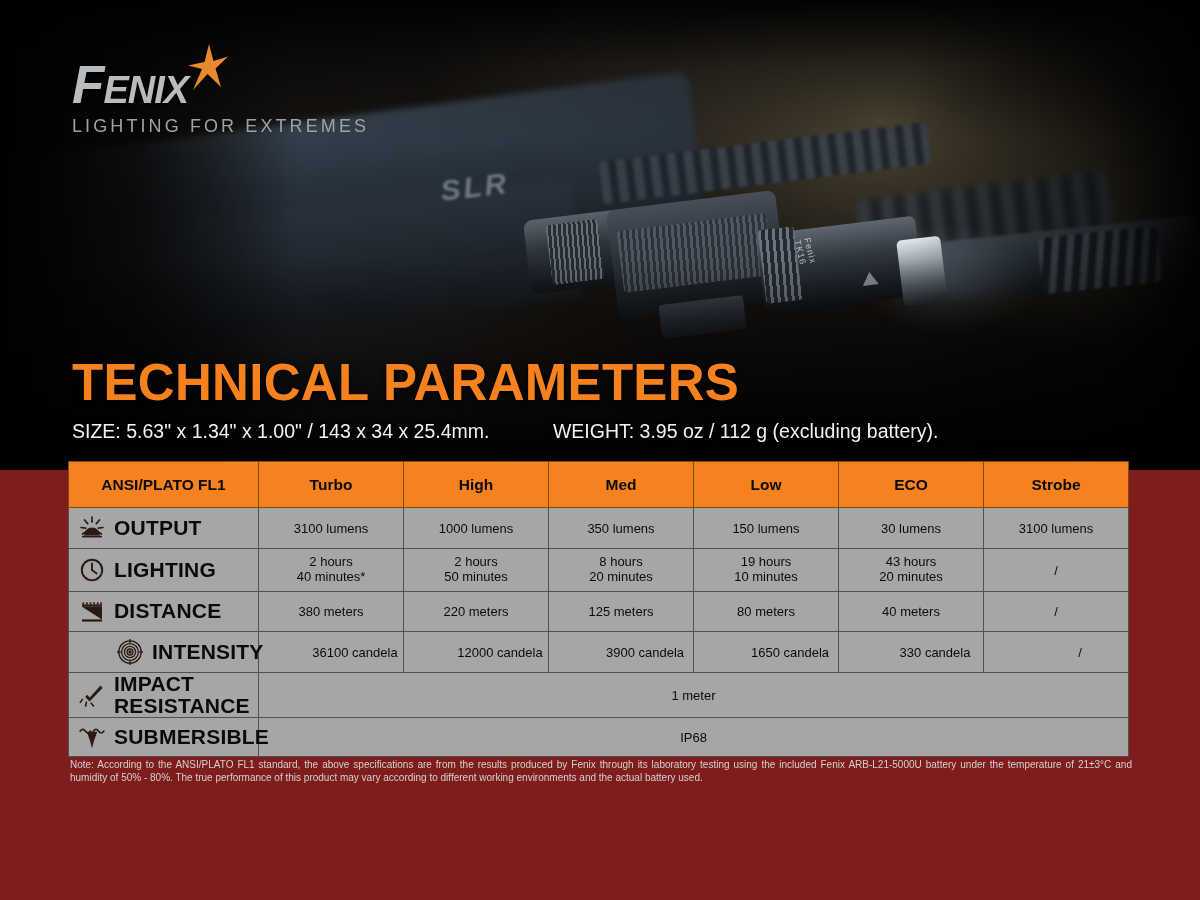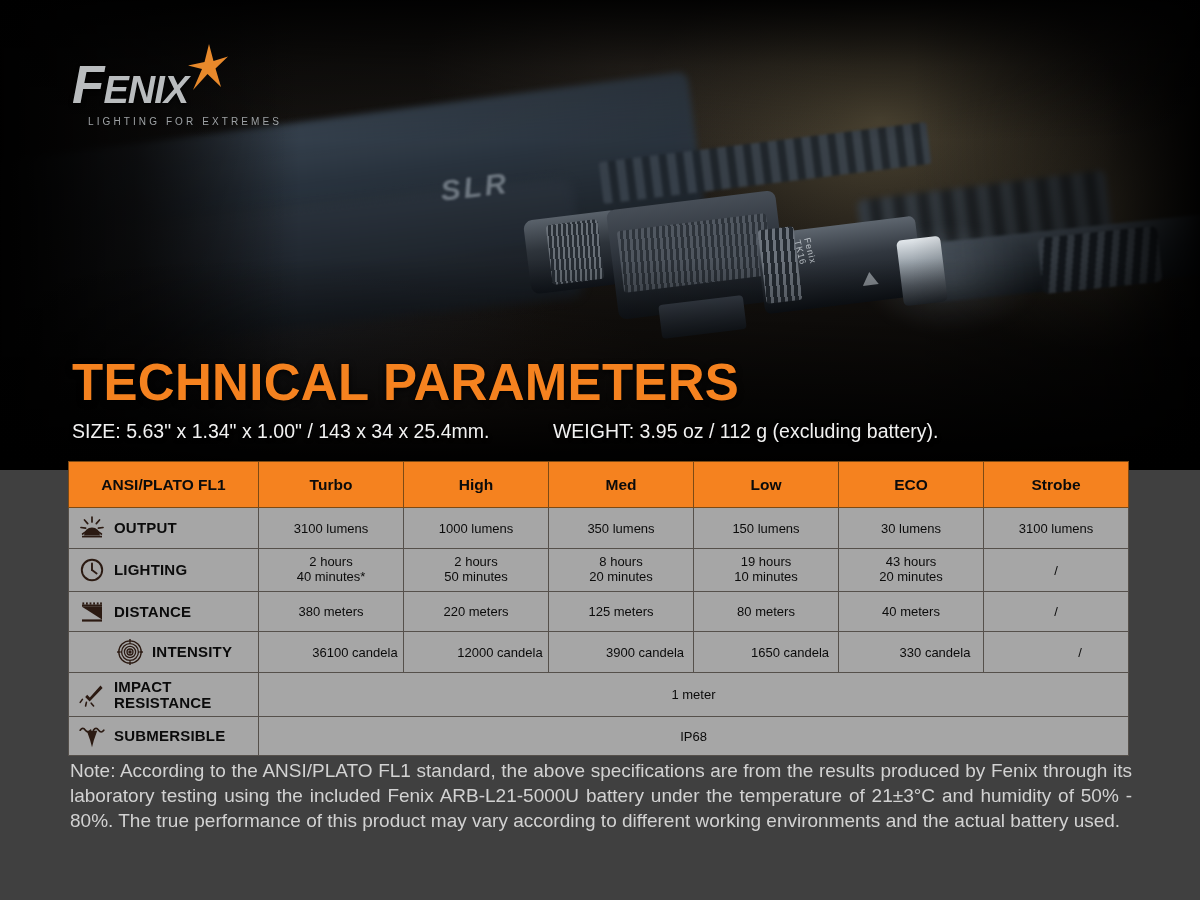--- a/index.html
+++ b/index.html
@@ -5,21 +5,21 @@
 <style>
   html,body{margin:0;padding:0;background:#000;}
   body{
     font-family:"Liberation Sans","DejaVu Sans",sans-serif;
     -webkit-font-smoothing:antialiased;
   }
   #page{
     position:relative;
     width:1200px;height:900px;
     overflow:hidden;
-    background:#404040;
+    background:#7f1d1d;
   }
 
   
   .photo{
     position:absolute;left:0;top:0;width:1200px;height:470px;
     overflow:hidden;
     background:#14110f;
   }
   .photo .scene{
     position:absolute;inset:0;
@@ -166,22 +166,22 @@
   .logo .word{
     font-family:"Liberation Sans","DejaVu Sans",sans-serif;
     font-size:53px;font-weight:bold;font-style:italic;
     letter-spacing:-1px;
     color:#b9bcbe;
     line-height:1;
     text-shadow:0 2px 4px rgba(0,0,0,.8);
   }
   .logo .word .sm{font-size:38px;}
   .logo .tagline{
-    font-size:10px;color:#9ea2a5;letter-spacing:3.1px;
-    margin-top:5px;margin-left:16px;
+    font-size:18px;color:#9ea2a5;letter-spacing:3.1px;
+    margin-top:5px;margin-left:0;
   }
   .logo .star{
     position:absolute;left:116px;top:-14px;width:40px;height:46px;
   }
 
   
   .headline{
     position:absolute;left:72px;top:353px;
     font-size:51px;font-weight:bold;letter-spacing:.3px;
     color:#F5821F;
@@ -217,38 +217,38 @@
     height:45px;
     border-color:#7d4a14;
     text-align:center;
   }
   .tbl .c0{width:190px;}
   .tbl .c{width:145px;}
   .tbl td.lbl{
     text-align:left;
     padding-left:10px;
     font-weight:bold;
-    font-size:15px;
+    font-size:21px;
     letter-spacing:.2px;
   }
   .tbl tr.r-output td{height:40px;}
   .tbl tr.r-runtime td{height:42px;}
   .tbl tr.r-distance td{height:39px;}
   .tbl tr.r-intensity td{height:40px;padding-left:48px;}
   .tbl tr.r-impact td{height:43px;}
   .tbl tr.r-sub td{height:38px;}
   .lblwrap{display:flex;align-items:center;gap:9px;}
   .lblwrap .ico{flex:0 0 26px;width:26px;height:26px;display:block;}
   .lblwrap .txt{line-height:1.05;}
   .two{line-height:1.12;}
 
   
   .notes{
     position:absolute;left:70px;top:758px;width:1062px;
-    color:#d2d2d2;font-size:19px;line-height:1.32;
+    color:#d2d2d2;font-size:10px;line-height:1.32;
     text-align:justify;
   }
   .note2{
     position:absolute;left:70px;top:820px;width:1062px;
     color:#d2d2d2;font-size:14.6px;line-height:1.32;
   }
 </style>
 </head>
 <body>
 

